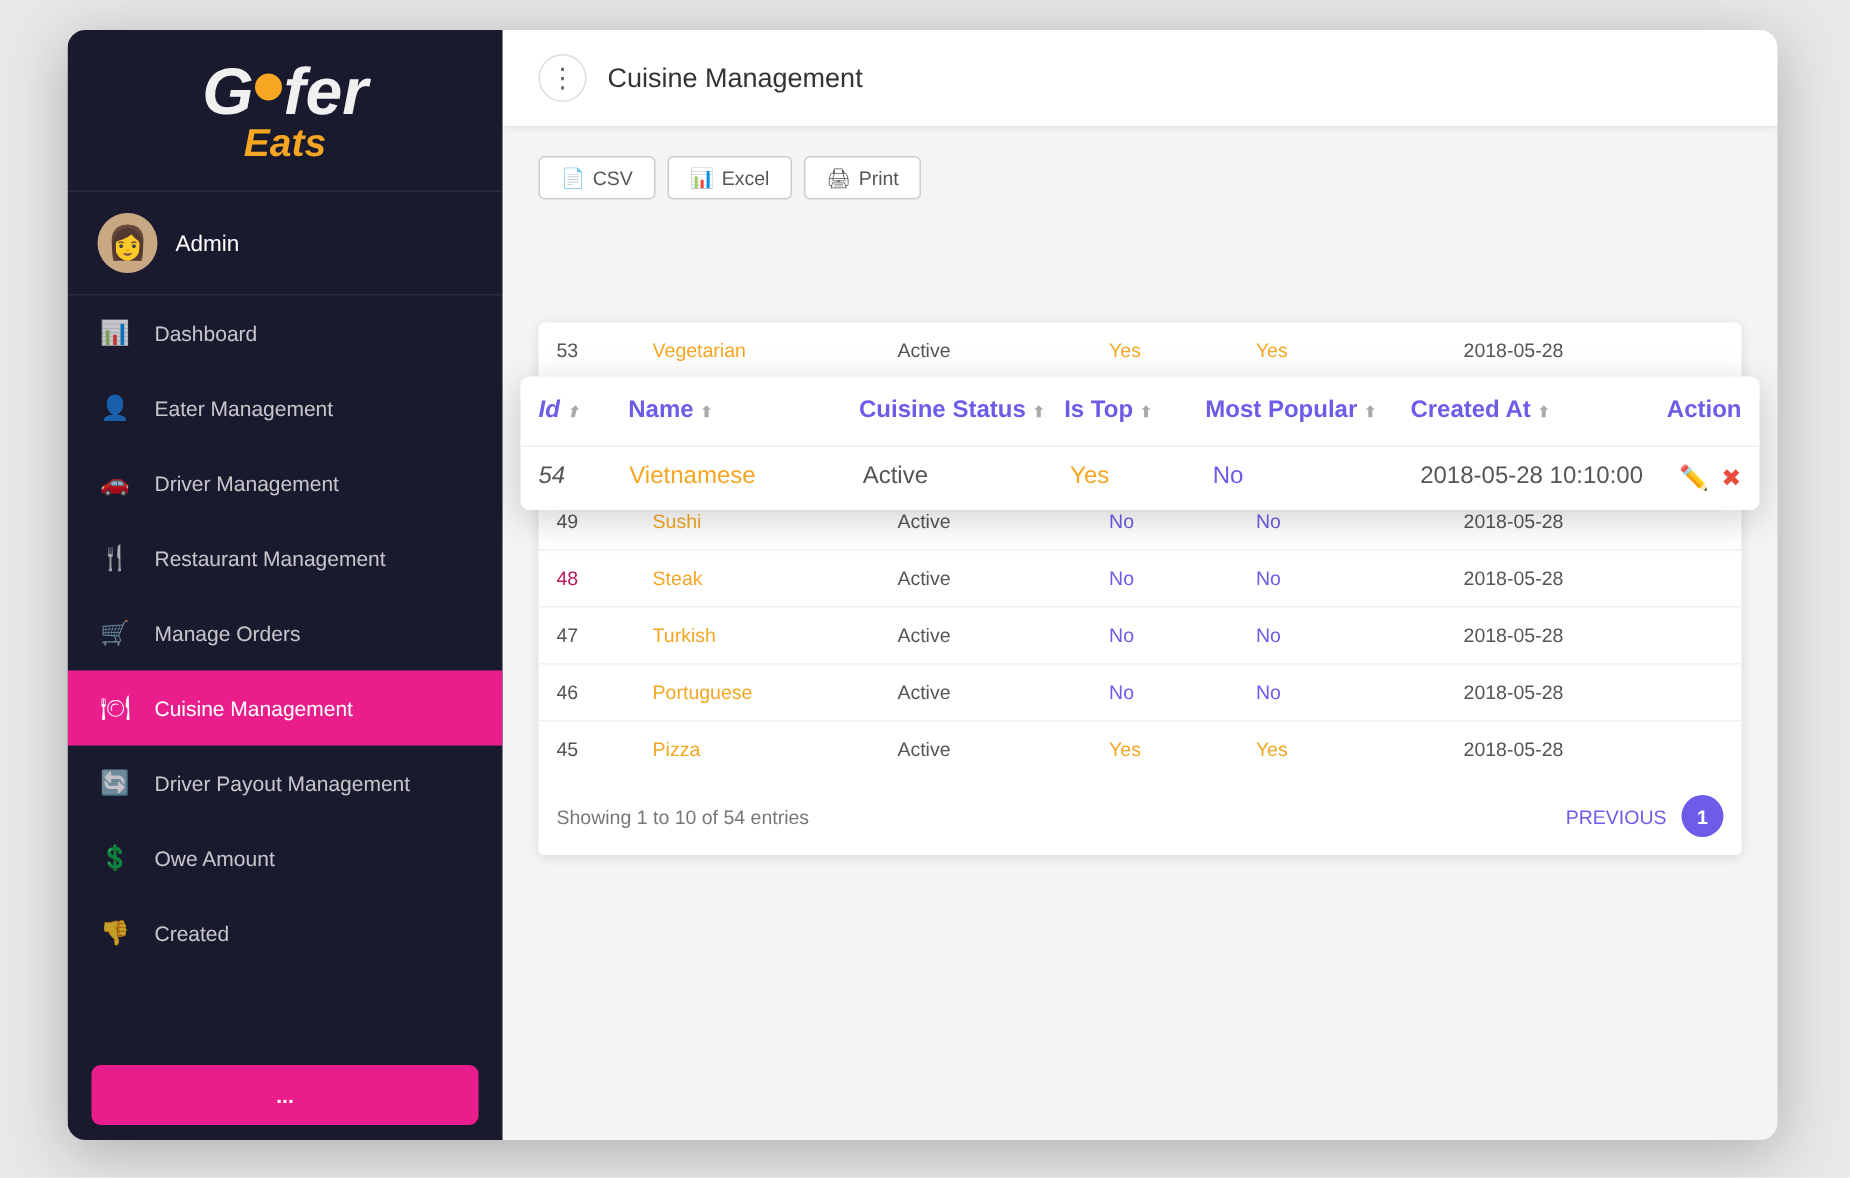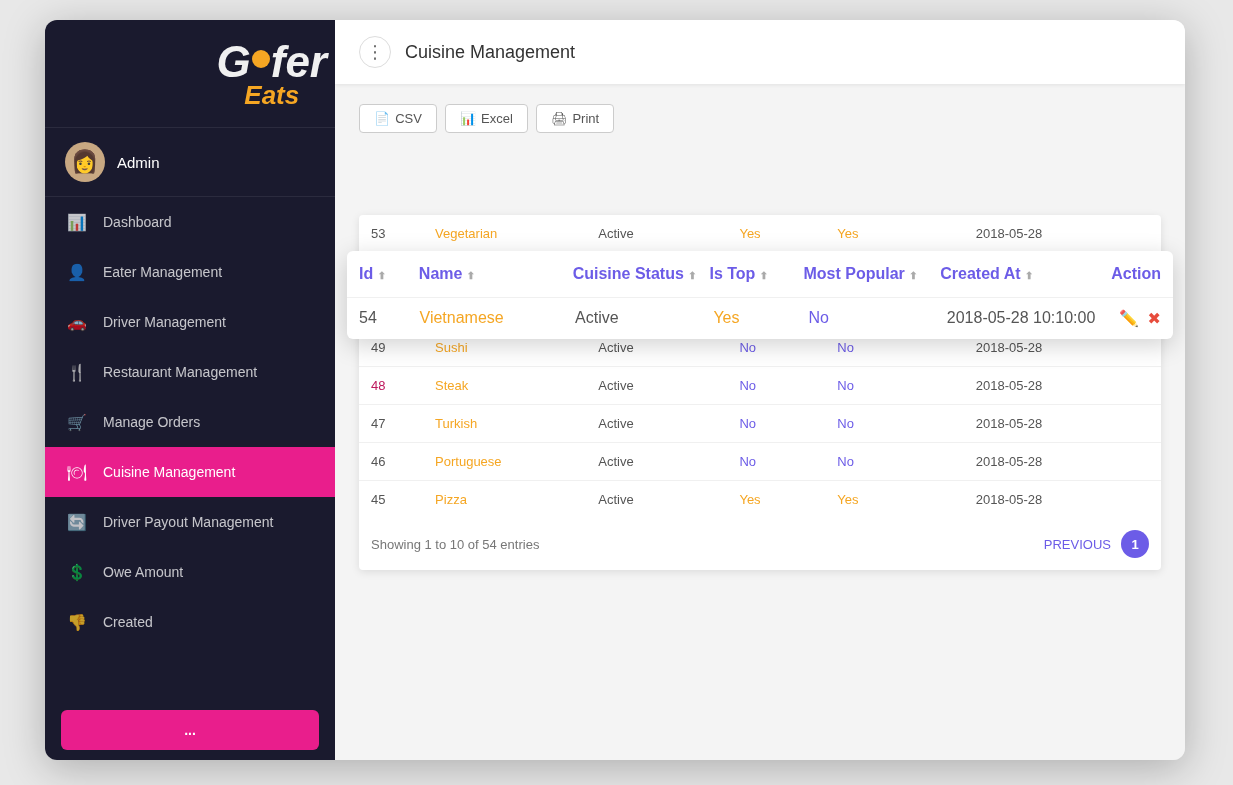--- a/index.html
+++ b/index.html
@@ -33,21 +33,21 @@
       flex-direction: column;
       color: #fff;
       position: relative;
       overflow: hidden;
     }
 
     .sidebar-logo {
       padding: 20px 8px 16px;
       display: flex;
       align-items: center;
-      justify-content: flex-end;
+      justify-content: center;
       border-bottom: 1px solid rgba(255,255,255,0.08);
       min-height: 100px;
     }
 
     .sidebar-admin {
       display: flex;
       align-items: center;
       padding: 14px 20px;
       border-bottom: 1px solid rgba(255,255,255,0.08);
     }
@@ -293,21 +293,21 @@
       font-weight: 600;
       border-bottom: 1px solid #f0f0f0;
     }
 
     .float-card-row {
       display: flex;
       padding: 11px 12px;
       border-bottom: none;
     }
 
-    .col-id { width: 70px; }
+    .col-id { width: 70px; font-style: italic; }
     .col-name { width: 180px; }
     .col-status { width: 160px; }
     .col-top { width: 110px; }
     .col-popular { width: 160px; }
     .col-created { width: 200px; }
     .col-action { flex: 1; }
 
     .outer-wrapper {
       position: relative;
       margin-top: 10px;

